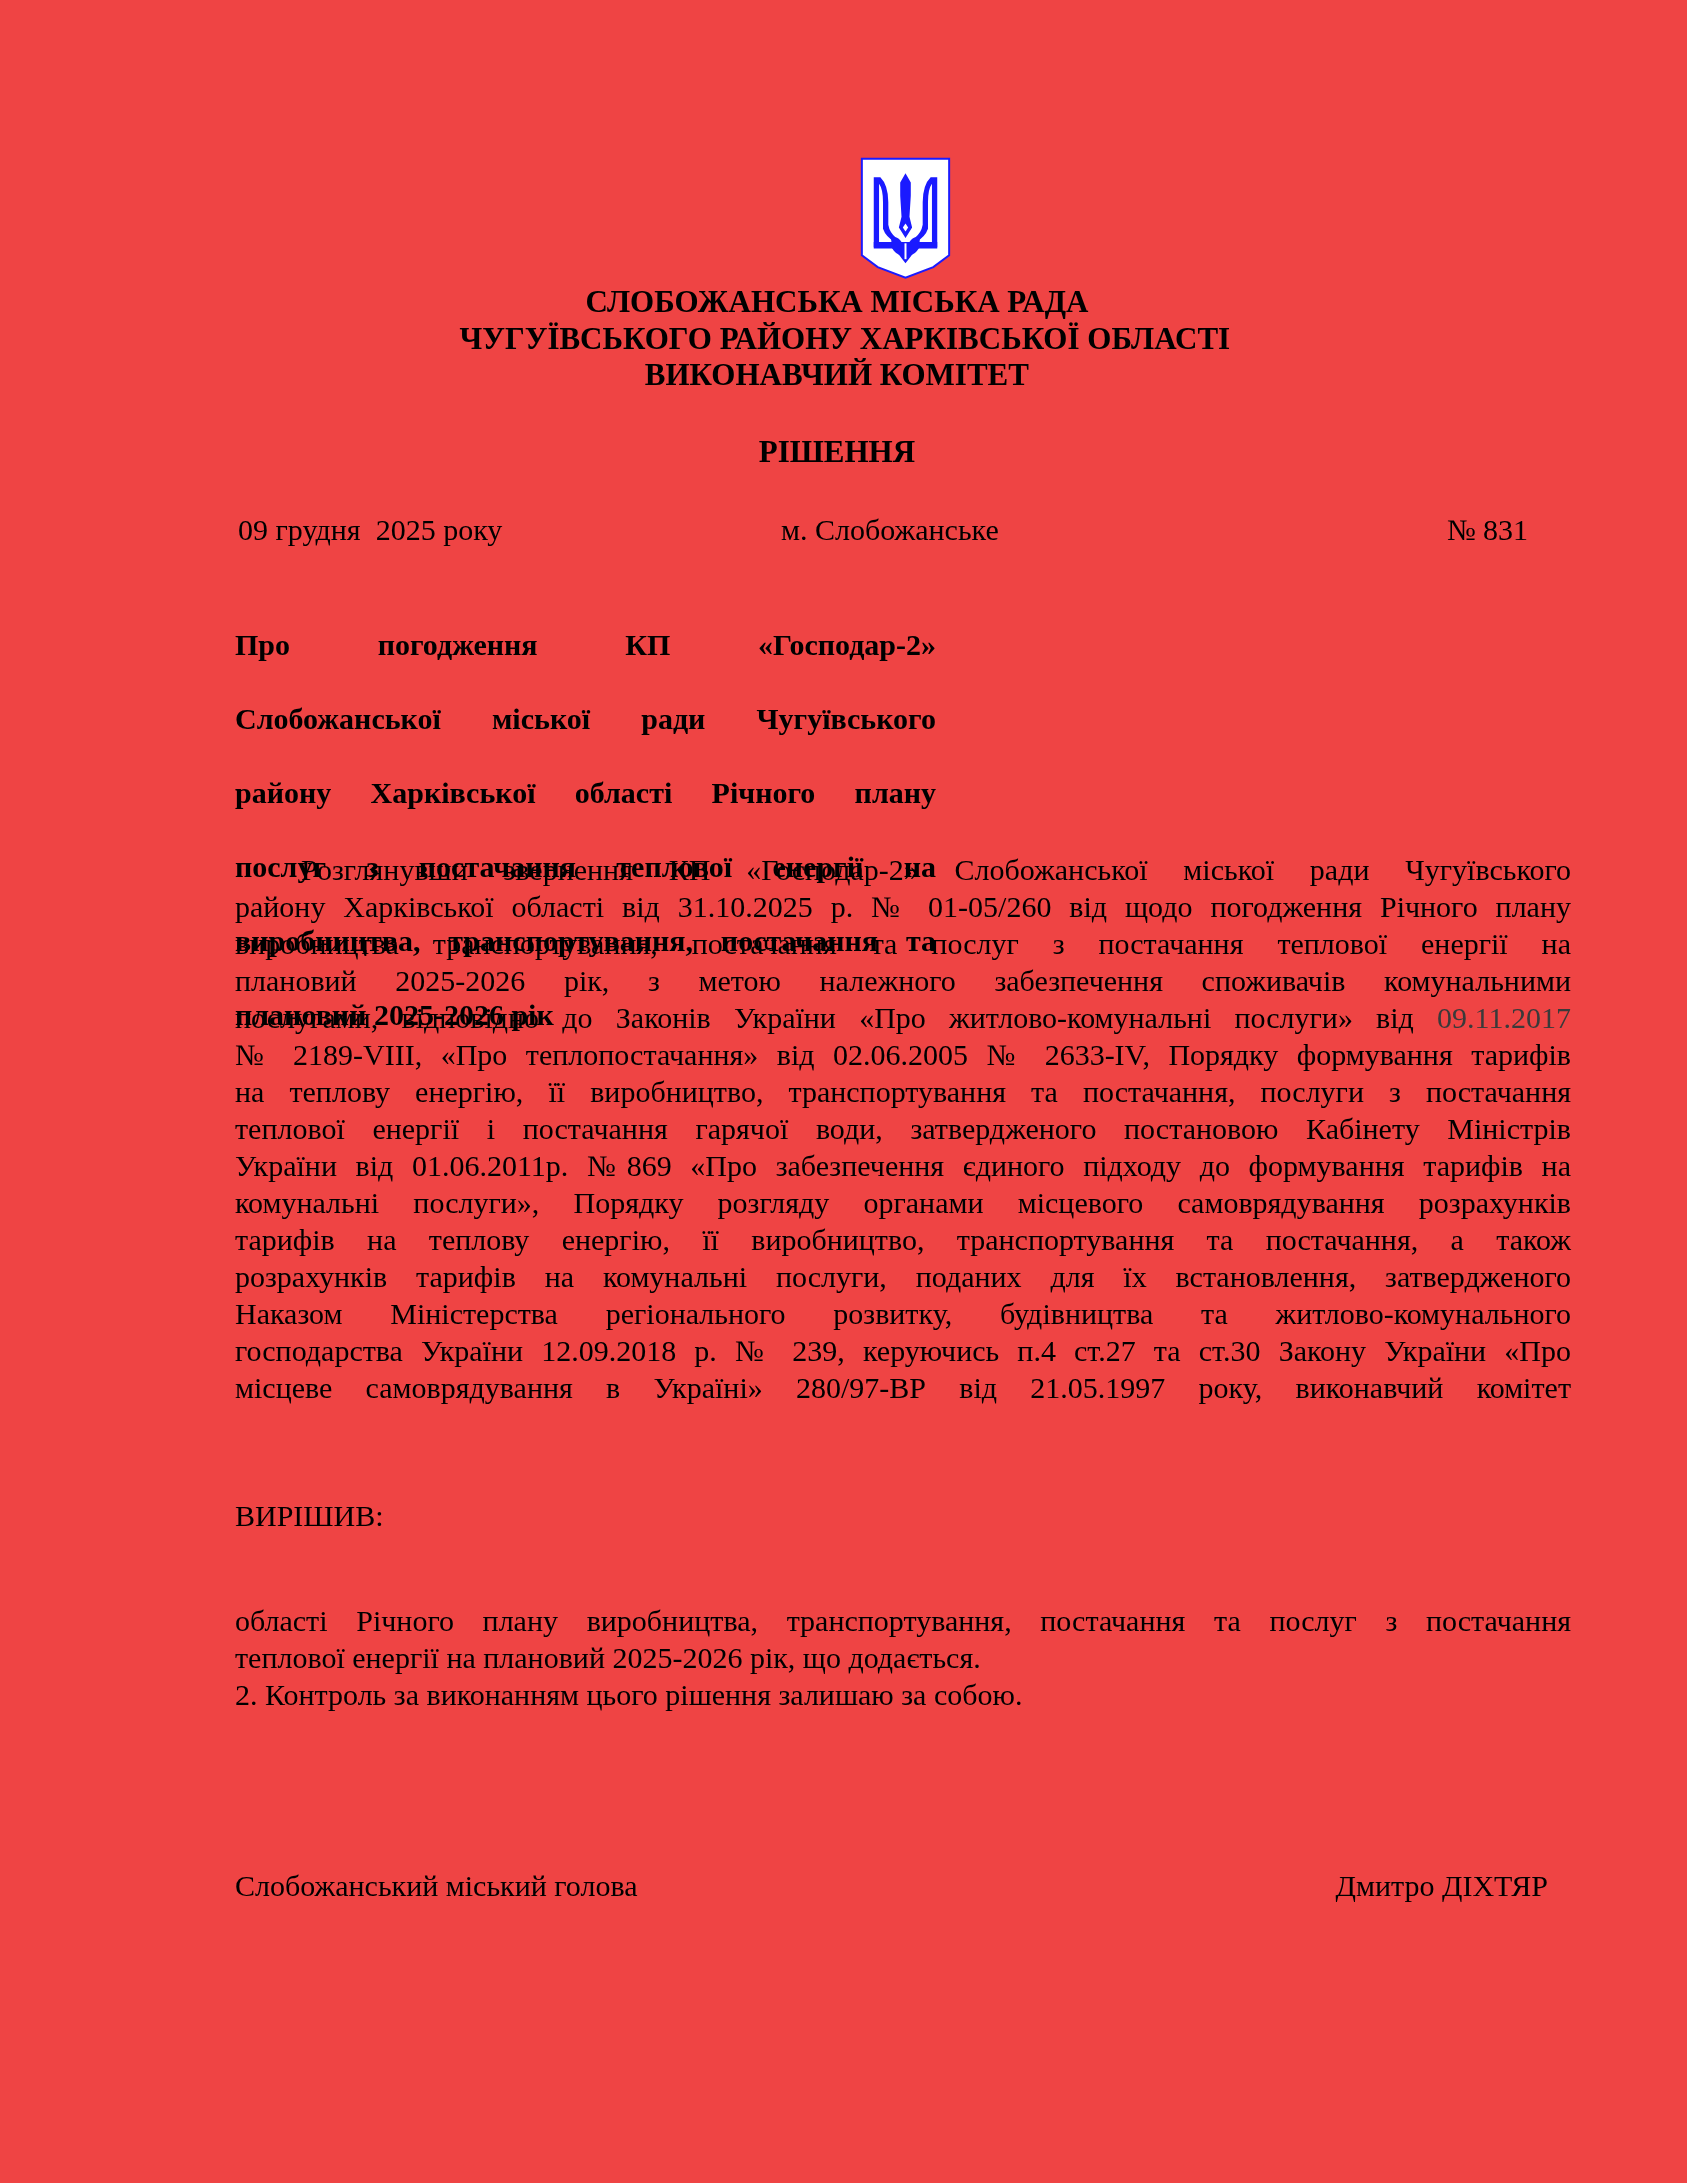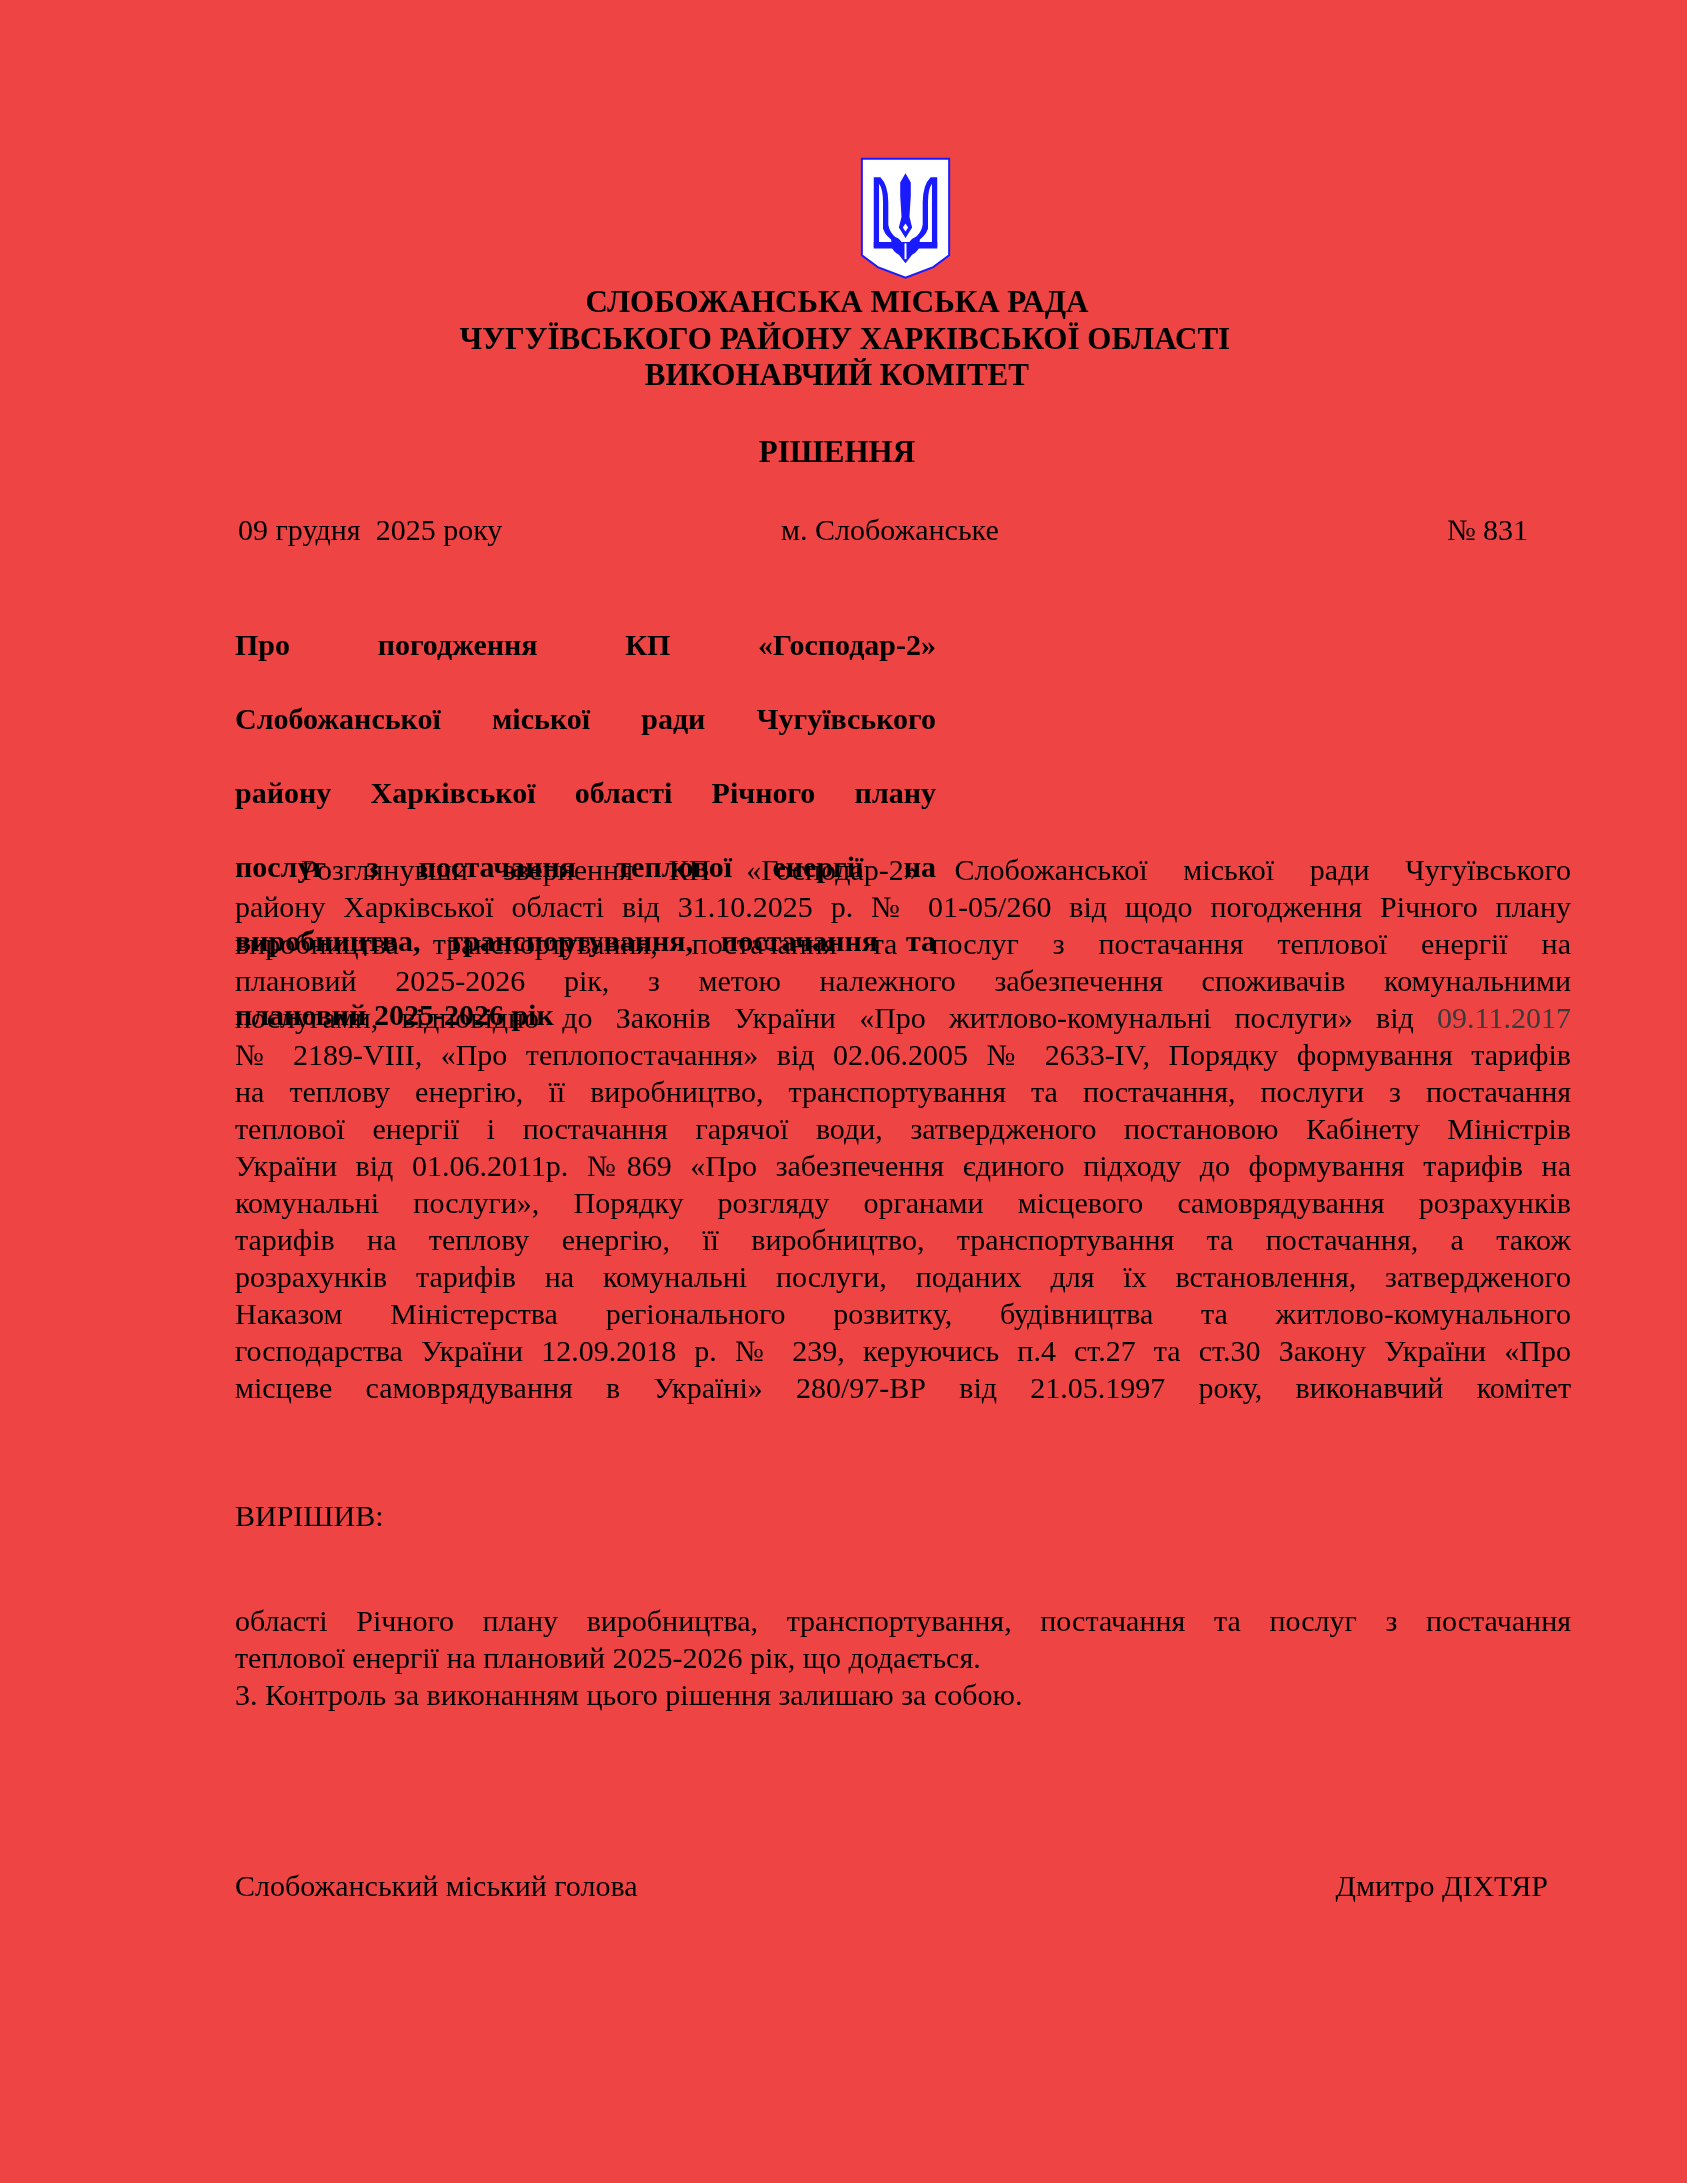--- a/index.html
+++ b/index.html
@@ -105,21 +105,21 @@
     <span class="bl">Наказом Міністерства регіонального розвитку, будівництва та житлово-комунального</span>
     <span class="bl">господарства України 12.09.2018 р. № 239, керуючись п.4 ст.27 та ст.30 Закону України «Про</span>
     <span class="bl">місцеве самоврядування в Україні» 280/97-ВР від 21.05.1997 року, виконавчий комітет</span>
   </div>
 
   <div class="resolved">ВИРІШИВ:</div>
 
   <div class="items">
     <span class="il">області Річного плану виробництва, транспортування, постачання та  послуг з постачання</span>
     <span class="il last">теплової енергії на плановий 2025-2026 рік,  що додається.</span>
-    <span class="il last">3. Контроль за виконанням цього рішення залишаю за собою.</span>
+    <span class="il last">2. Контроль за виконанням цього рішення залишаю за собою.</span>
   </div>
 
   <div class="sign">
     <span class="s-left">Слобожанський міський голова</span>
     <span class="s-right">Дмитро ДІХТЯР</span>
   </div>
 
 </div>
 
 

